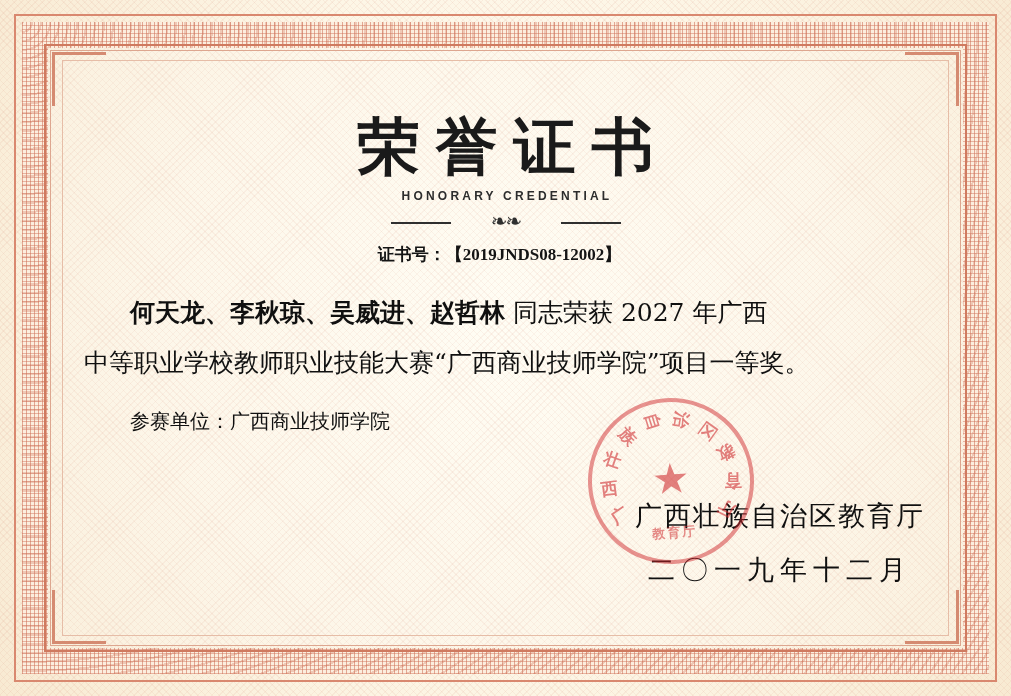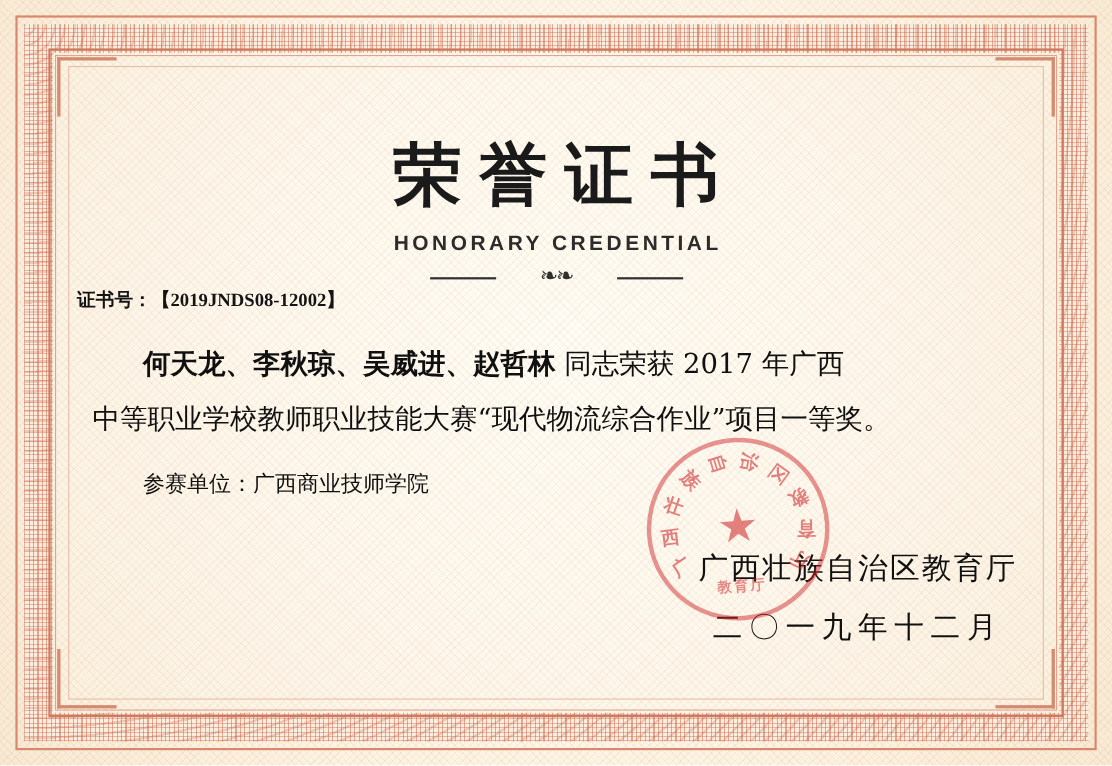--- a/index.html
+++ b/index.html
@@ -100,26 +100,25 @@
     padding-top: 48px;
   }
   .title-cn {
     font-family: "DejaVu Serif", "Liberation Serif", serif;
     font-size: 62px;
     font-weight: 700;
     letter-spacing: 16px;
     color: #1a1a1a;
     line-height: 1.05;
     text-indent: 16px;
-    margin-top: 12px;
   }
   .title-en {
-    margin-top: 20px;
+    margin-top: 10px;
     font-family: "Liberation Sans", sans-serif;
-    font-size: 19px;
+    font-size: 12px;
     font-weight: 600;
     letter-spacing: 3.2px;
     color: #2c2c2c;
     text-indent: 3px;
   }
   .title-flourish {
     margin: 10px auto 0;
     width: 230px;
     height: 18px;
     position: relative;
@@ -139,21 +138,22 @@
     top: -2px;
     transform: translateX(-50%);
     font-size: 20px;
     line-height: 20px;
     color: #2f2f2f;
     letter-spacing: -2px;
     white-space: nowrap;
   }
 
   .serial {
-    text-align: left;
+    margin-top: 12px;
+    text-align: center;
     padding-right: 12px;
     font-size: 17px;
     font-weight: 700;
     color: #141414;
     font-family: "Liberation Serif", serif;
   }
 
   .body-text {
     margin-top: 22px;
     padding: 0 14px;
@@ -268,24 +268,24 @@
         <span class="bar left"></span>
         <span class="swirl">❧❧</span>
         <span class="bar right"></span>
       </div>
     </div>
 
     <div class="serial">证书号：【2019JNDS08-12002】</div>
 
     <div class="body-text">
       <div class="body-line-1">
-        <span class="names">何天龙、李秋琼、吴威进、赵哲林</span><span> 同志荣获 2017 年广西</span>
+        <span class="names">何天龙、李秋琼、吴威进、赵哲林</span><span> 同志荣获 2027 年广西</span>
       </div>
       <div class="body-line-2">
-        <span>中等职业学校教师职业技能大赛“现代物流综合作业”项目</span><span class="award">一等奖</span><span>。</span>
+        <span>中等职业学校教师职业技能大赛“广西商业技师学院”项目</span><span class="award">一等奖</span><span>。</span>
       </div>
     </div>
 
     <div class="unit-line">参赛单位：广西商业技师学院</div>
 
     <div class="sign-block">
       <div class="sign-org">广西壮族自治区教育厅</div>
       <div class="sign-date">二〇一九年十二月</div>
     </div>
 

